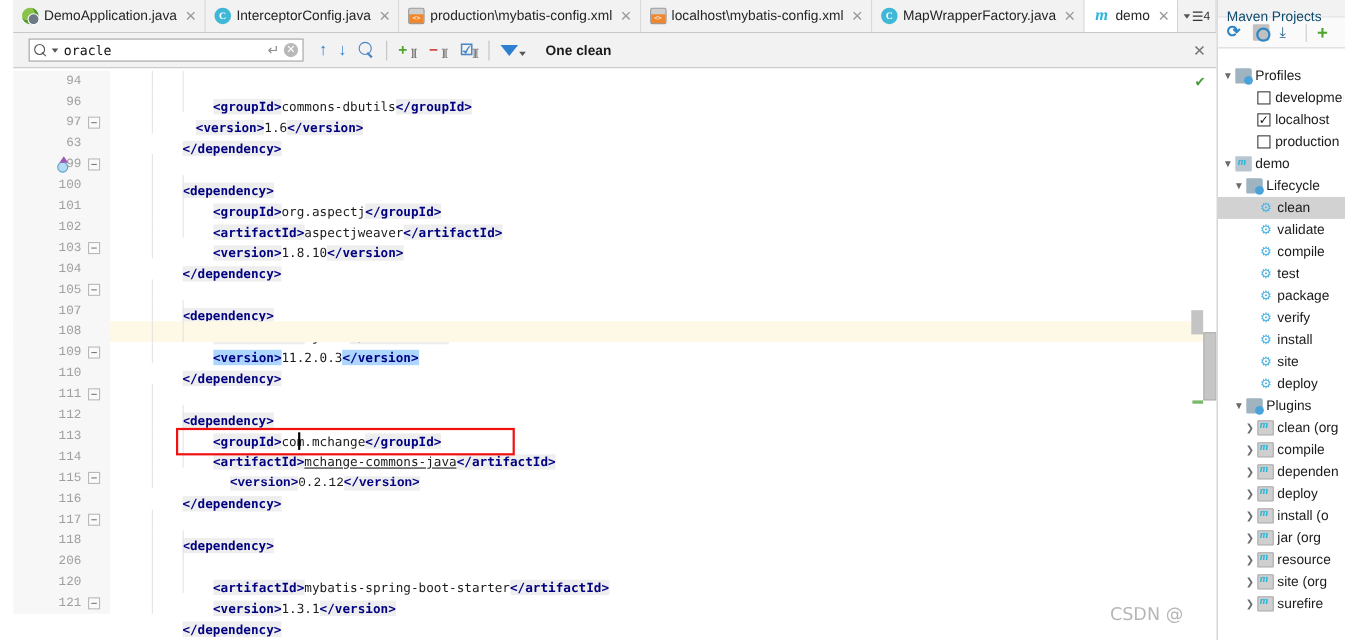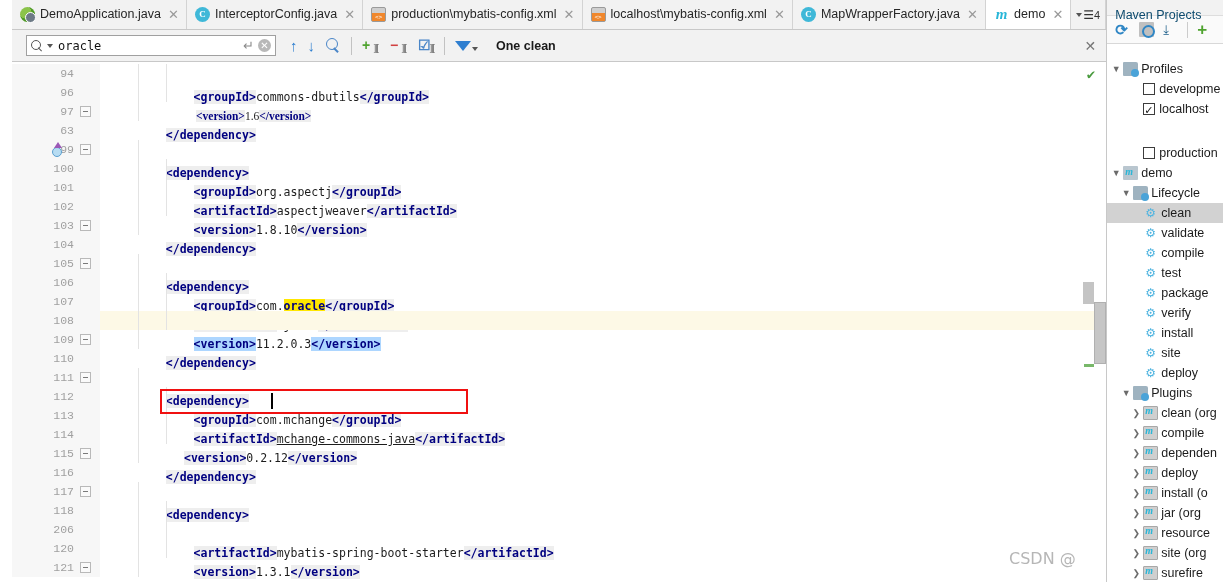--- a/index.html
+++ b/index.html
@@ -325,39 +325,38 @@
 
 
       <div id="matchinfo">One clean</div>
 
       <div id="findclose">✕</div>
     </div>
 
     <div id="editor">
       <div id="code-rows">
           <div class="row"><div class="gutter-bg"></div><div class="lnum">94</div><div class="indent-guide" style="left: 126px;"></div><div class="indent-guide" style="left: 153.8px;"></div><div class="codecell" style="left: 181.6px;"><span class="tg">&lt;groupId&gt;</span><span class="txt">commons-dbutils</span><span class="tg">&lt;/groupId&gt;</span></div></div>
-          <div class="row"><div class="gutter-bg"></div><div class="lnum">96</div><div class="indent-guide" style="left: 126px;"></div><div class="indent-guide" style="left: 153.8px;"></div><div class="codecell" style="left: 184px; font-family: Liberation Serif, serif;"><span class="tg">&lt;version&gt;</span><span class="txt">1.6</span><span class="tg">&lt;/version&gt;</span></div></div>
+          <div class="row"><div class="gutter-bg"></div><div class="lnum">96</div><div class="indent-guide" style="left: 126px;"></div><div class="indent-guide" style="left: 153.8px;"></div><div class="codecell" style="left: 166px;"><span class="tg">&lt;version&gt;</span><span class="txt">1.6</span><span class="tg">&lt;/version&gt;</span></div></div>
           <div class="row"><div class="gutter-bg"></div><div class="lnum">97</div><div class="fold"><span class="foldbox"></span></div><div class="indent-guide" style="left: 126px;"></div><div class="codecell" style="left: 153.8px;"><span class="tg">&lt;/dependency&gt;</span></div></div>
           <div class="row"><div class="gutter-bg"></div><div class="lnum">63</div><div class="codecell" style="left: 126px;"></div></div>
           <div class="row"><div class="gutter-bg"></div><div class="lnum">99</div><div class="vupd"><span class="circ"></span><span class="up"></span></div><div class="fold"><span class="foldbox"></span></div><div class="indent-guide" style="left: 126px;"></div><div class="codecell" style="left: 153.8px;"><span class="tg">&lt;dependency&gt;</span></div></div>
           <div class="row"><div class="gutter-bg"></div><div class="lnum">100</div><div class="indent-guide" style="left: 126px;"></div><div class="indent-guide" style="left: 153.8px;"></div><div class="codecell" style="left: 181.6px;"><span class="tg">&lt;groupId&gt;</span><span class="txt">org.aspectj</span><span class="tg">&lt;/groupId&gt;</span></div></div>
           <div class="row"><div class="gutter-bg"></div><div class="lnum">101</div><div class="indent-guide" style="left: 126px;"></div><div class="indent-guide" style="left: 153.8px;"></div><div class="codecell" style="left: 181.6px;"><span class="tg">&lt;artifactId&gt;</span><span class="txt">aspectjweaver</span><span class="tg">&lt;/artifactId&gt;</span></div></div>
           <div class="row"><div class="gutter-bg"></div><div class="lnum">102</div><div class="indent-guide" style="left: 126px;"></div><div class="indent-guide" style="left: 153.8px;"></div><div class="codecell" style="left: 181.6px;"><span class="tg">&lt;version&gt;</span><span class="txt">1.8.10</span><span class="tg">&lt;/version&gt;</span></div></div>
           <div class="row"><div class="gutter-bg"></div><div class="lnum">103</div><div class="fold"><span class="foldbox"></span></div><div class="indent-guide" style="left: 126px;"></div><div class="codecell" style="left: 153.8px;"><span class="tg">&lt;/dependency&gt;</span></div></div>
           <div class="row"><div class="gutter-bg"></div><div class="lnum">104</div><div class="codecell" style="left: 126px;"></div></div>
           <div class="row"><div class="gutter-bg"></div><div class="lnum">105</div><div class="fold"><span class="foldbox"></span></div><div class="indent-guide" style="left: 126px;"></div><div class="codecell" style="left: 153.8px;"><span class="tg">&lt;dependency&gt;</span></div></div>
-          <div class="row"><div class="gutter-bg"></div><div class="lnum">106</div><div class="indent-guide" style="left: 126px;"></div><div class="indent-guide" style="left: 153.8px;"></div><div class="codecell" style="left: 181.6px;"><span class="tg">&lt;groupId&gt;</span><span class="txt">com.</span><span class="hl-yellow">oracle</span><span class="tg">&lt;/groupId&gt;</span></div></div>
           <div class="row"><div class="gutter-bg"></div><div class="lnum">107</div><div class="indent-guide" style="left: 126px;"></div><div class="indent-guide" style="left: 153.8px;"></div><div class="codecell" style="left: 181.6px;"><span class="tg">&lt;artifactId&gt;</span><span class="txt">ojdbc6</span><span class="tg">&lt;/artifactId&gt;</span></div></div>
           <div class="row current"><div class="gutter-bg"></div><div class="lnum">108</div><div class="indent-guide" style="left: 126px;"></div><div class="indent-guide" style="left: 153.8px;"></div><div class="codecell" style="left: 181.6px;"><span class="tg sel-blue">&lt;version&gt;</span><span class="txt">11.2.0.3</span><span class="tg sel-blue">&lt;/version&gt;</span></div></div>
           <div class="row"><div class="gutter-bg"></div><div class="lnum">109</div><div class="fold"><span class="foldbox"></span></div><div class="indent-guide" style="left: 126px;"></div><div class="codecell" style="left: 153.8px;"><span class="tg">&lt;/dependency&gt;</span></div></div>
           <div class="row"><div class="gutter-bg"></div><div class="lnum">110</div><div class="codecell" style="left: 126px;"></div></div>
           <div class="row"><div class="gutter-bg"></div><div class="lnum">111</div><div class="fold"><span class="foldbox"></span></div><div class="indent-guide" style="left: 126px;"></div><div class="codecell" style="left: 153.8px;"><span class="tg">&lt;dependency&gt;</span></div></div>
           <div class="row"><div class="gutter-bg"></div><div class="lnum">112</div><div class="indent-guide" style="left: 126px;"></div><div class="indent-guide" style="left: 153.8px;"></div><div class="codecell" style="left: 181.6px;"><span class="tg">&lt;groupId&gt;</span><span class="txt">com.mchange</span><span class="tg">&lt;/groupId&gt;</span></div></div>
           <div class="row"><div class="gutter-bg"></div><div class="lnum">113</div><div class="indent-guide" style="left: 126px;"></div><div class="indent-guide" style="left: 153.8px;"></div><div class="codecell" style="left: 181.6px;"><span class="tg">&lt;artifactId&gt;</span><span class="txt uline">mchange-commons-java</span><span class="tg">&lt;/artifactId&gt;</span></div></div>
-          <div class="row"><div class="gutter-bg"></div><div class="lnum">114</div><div class="indent-guide" style="left: 126px;"></div><div class="indent-guide" style="left: 153.8px;"></div><div class="codecell" style="left: 172px;"><span class="tg">&lt;version&gt;</span><span class="txt">0.2.12</span><span class="tg">&lt;/version&gt;</span></div></div>
+          <div class="row"><div class="gutter-bg"></div><div class="lnum">114</div><div class="indent-guide" style="left: 126px;"></div><div class="indent-guide" style="left: 153.8px;"></div><div class="codecell" style="left: 197px; font-family: Liberation Mono, monospace;"><span class="tg">&lt;version&gt;</span><span class="txt">0.2.12</span><span class="tg">&lt;/version&gt;</span></div></div>
           <div class="row"><div class="gutter-bg"></div><div class="lnum">115</div><div class="fold"><span class="foldbox"></span></div><div class="indent-guide" style="left: 126px;"></div><div class="codecell" style="left: 153.8px;"><span class="tg">&lt;/dependency&gt;</span></div></div>
           <div class="row"><div class="gutter-bg"></div><div class="lnum">116</div><div class="codecell" style="left: 126px;"></div></div>
           <div class="row"><div class="gutter-bg"></div><div class="lnum">117</div><div class="fold"><span class="foldbox"></span></div><div class="indent-guide" style="left: 126px;"></div><div class="codecell" style="left: 153.8px;"><span class="tg">&lt;dependency&gt;</span></div></div>
           <div class="row"><div class="gutter-bg"></div><div class="lnum">118</div><div class="indent-guide" style="left: 126px;"></div><div class="indent-guide" style="left: 153.8px;"></div></div>
           <div class="row"><div class="gutter-bg"></div><div class="lnum">206</div><div class="indent-guide" style="left: 126px;"></div><div class="indent-guide" style="left: 153.8px;"></div><div class="codecell" style="left: 181.6px;"><span class="tg">&lt;artifactId&gt;</span><span class="txt">mybatis-spring-boot-starter</span><span class="tg">&lt;/artifactId&gt;</span></div></div>
           <div class="row"><div class="gutter-bg"></div><div class="lnum">120</div><div class="indent-guide" style="left: 126px;"></div><div class="indent-guide" style="left: 153.8px;"></div><div class="codecell" style="left: 181.6px;"><span class="tg">&lt;version&gt;</span><span class="txt">1.3.1</span><span class="tg">&lt;/version&gt;</span></div></div>
           <div class="row"><div class="gutter-bg"></div><div class="lnum">121</div><div class="fold"><span class="foldbox"></span></div><div class="indent-guide" style="left: 126px;"></div><div class="codecell" style="left: 153.8px;"><span class="tg">&lt;/dependency&gt;</span></div></div>
         </div>
 
       <div id="redbox"></div>
@@ -392,21 +391,21 @@
         <div class="tnode" style="padding-left: 22px;">
           <span class="twist"></span>
           <span class="tcheck"></span>
           <span class="tlabel2">development</span>
         </div>
         <div class="tnode" style="padding-left: 22px;">
           <span class="twist"></span>
           <span class="tcheck on"></span>
           <span class="tlabel2">localhost</span>
         </div>
-        <div class="tnode" style="padding-left: 22px; margin-top: 24px;">
+        <div class="tnode" style="padding-left: 22px;">
           <span class="twist"></span>
           <span class="tcheck"></span>
           <span class="tlabel2">production</span>
         </div>
         <div class="tnode" style="padding-left: 2px;">
           <span class="twist">▼</span>
           <span class="tico mdemo-ic"></span>
           <span class="tlabel2">demo</span>
         </div>
         <div class="tnode" style="padding-left: 12px;">

